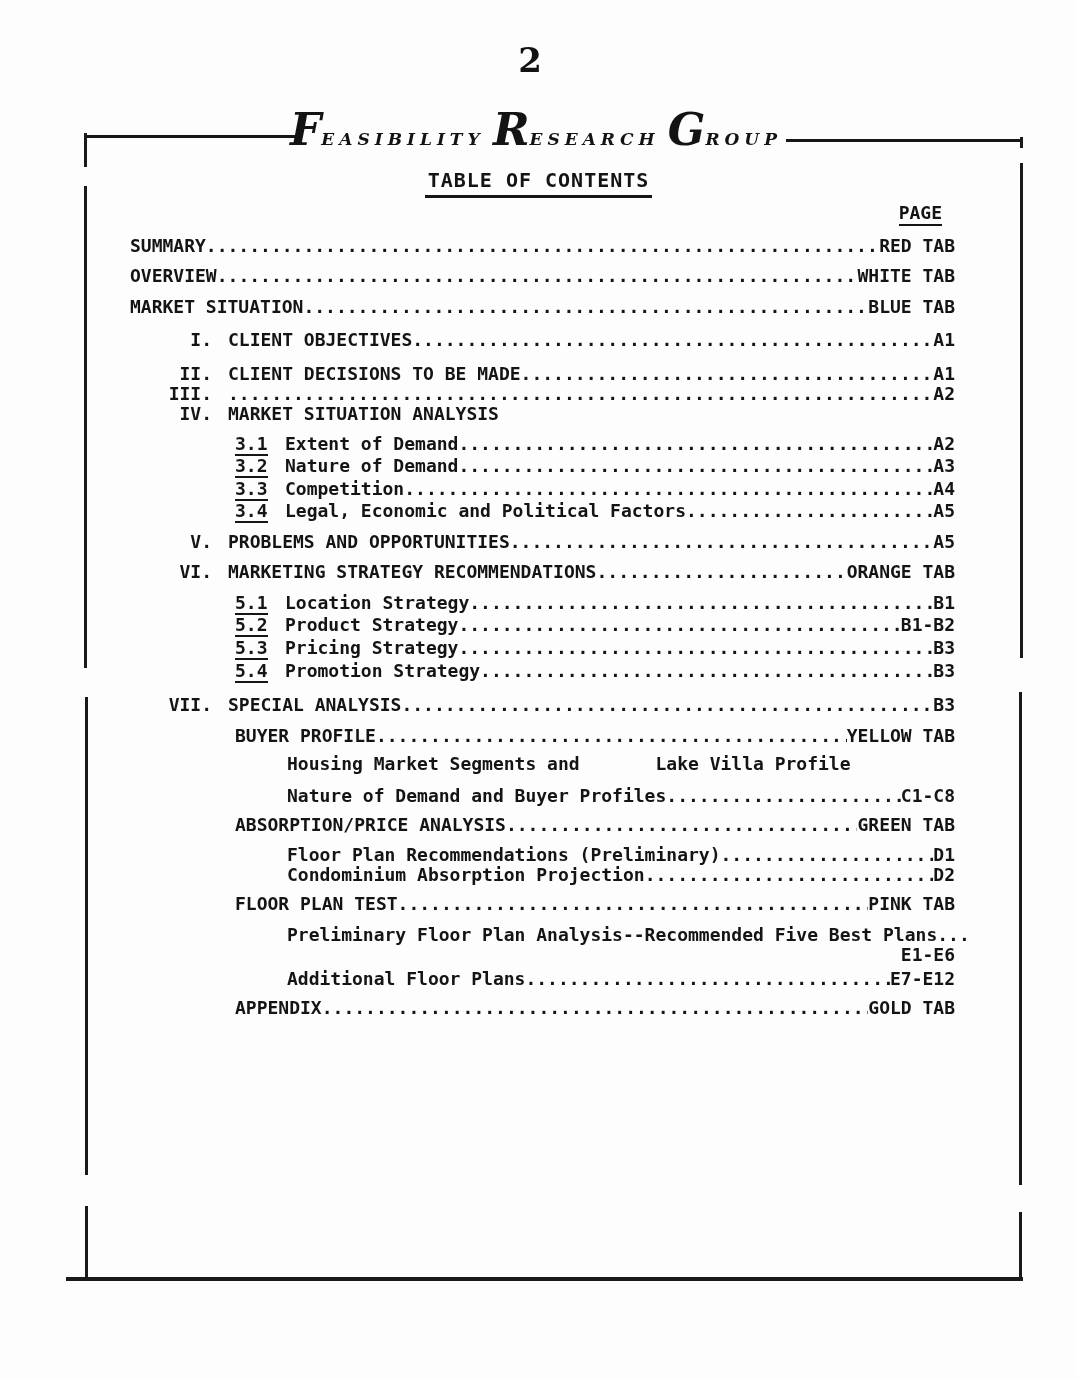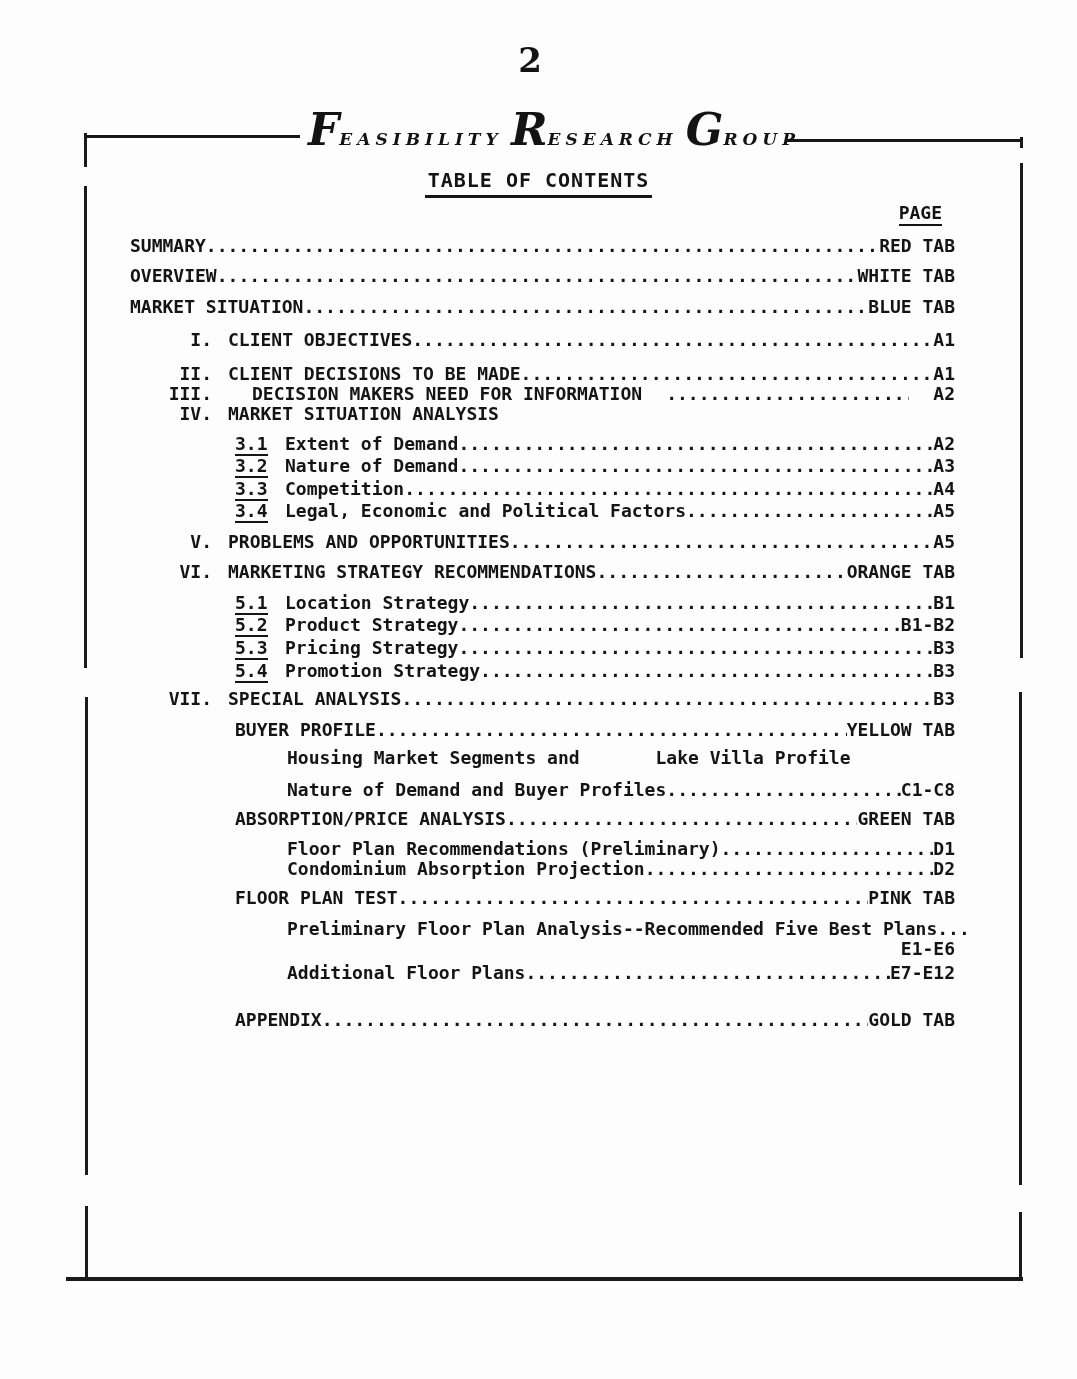--- a/index.html
+++ b/index.html
@@ -7,21 +7,21 @@
     width:1077px;height:1379px;position:relative;background:#fdfdfd;
     font-family:"DejaVu Sans Mono", monospace;color:#141414;overflow:hidden;
   }
   
   .page-number{
     position:absolute;top:40px;left:0;width:1060px;text-align:center;
     font-family:"DejaVu Serif", serif;font-size:34px;font-weight:700;color:#121212;
   }
   
   .brand{
-    position:absolute;top:108px;left:308px;width:492px;
+    position:absolute;top:108px;left:290px;width:492px;
     display:flex;justify-content:space-between;align-items:baseline;
     font-family:"DejaVu Serif", serif;font-style:italic;font-weight:700;color:#131313;
     white-space:nowrap;
   }
   .brand .bi{font-size:44px;line-height:1;}
   .brand .br{font-size:17px;letter-spacing:5px;line-height:1;}
   .rule{position:absolute;background:#161616;}
   .rule-top-left{left:84px;top:135px;width:216px;height:3px;}
   .rule-top-right{left:786px;top:139px;width:237px;height:3px;}
   
@@ -104,23 +104,22 @@
         <span class="label">CLIENT OBJECTIVES</span>
         <span class="leader">........................................................................................................................</span>
         <span class="page">A1</span>
       </div>
       <div class="row roman" style="margin-top: 14px;">
         <span class="num roman">II.</span>
         <span class="label">CLIENT DECISIONS TO BE MADE</span>
         <span class="leader">........................................................................................................................</span>
         <span class="page">A1</span>
       </div>
-      <div class="row roman" style="margin-top: 0px; gap: 24px;">
+      <div class="row roman" style="margin-top: 0px;">
         <span class="num roman">III.</span>
-        <span class="label">DECISION MAKERS NEED FOR INFORMATION</span>
         <span class="leader">........................................................................................................................</span>
         <span class="page">A2</span>
       </div>
       <div class="row roman" style="margin-top: 0px;">
         <span class="num roman">IV.</span>
         <span class="label">MARKET SITUATION ANALYSIS</span>
       </div>
       <div class="row numbered" style="margin-top: 10px;">
         <span class="num dec">3.1</span>
         <span class="label">Extent of Demand</span>
@@ -174,21 +173,21 @@
         <span class="label">Pricing Strategy</span>
         <span class="leader">........................................................................................................................</span>
         <span class="page">B3</span>
       </div>
       <div class="row numbered" style="margin-top: 1px;">
         <span class="num dec">5.4</span>
         <span class="label">Promotion Strategy</span>
         <span class="leader">........................................................................................................................</span>
         <span class="page">B3</span>
       </div>
-      <div class="row roman" style="margin-top: 6px;">
+      <div class="row roman" style="margin-top: 12px;">
         <span class="num roman">VII.</span>
         <span class="label">SPECIAL ANALYSIS</span>
         <span class="leader">........................................................................................................................</span>
         <span class="page">B3</span>
       </div>
       <div class="row subhead" style="margin-top: 11px;">
         <span class="label">BUYER PROFILE</span>
         <span class="leader">........................................................................................................................</span>
         <span class="page">YELLOW TAB</span>
       </div>
@@ -226,19 +225,19 @@
       <div class="row pageonly" style="margin-top: 0px; text-align: right;">
         <span class="label"></span>
         <span class="leader"></span>
         <span class="page">E1-E6</span>
       </div>
       <div class="row item" style="margin-top: 4px;">
         <span class="label">Additional Floor Plans</span>
         <span class="leader">........................................................................................................................</span>
         <span class="page">E7-E12</span>
       </div>
-      <div class="row subhead" style="margin-top: 27px;">
+      <div class="row subhead" style="margin-top: 9px;">
         <span class="label">APPENDIX</span>
         <span class="leader">........................................................................................................................</span>
         <span class="page">GOLD TAB</span>
       </div>
     </div>
 </div>
 
 </body></html>

